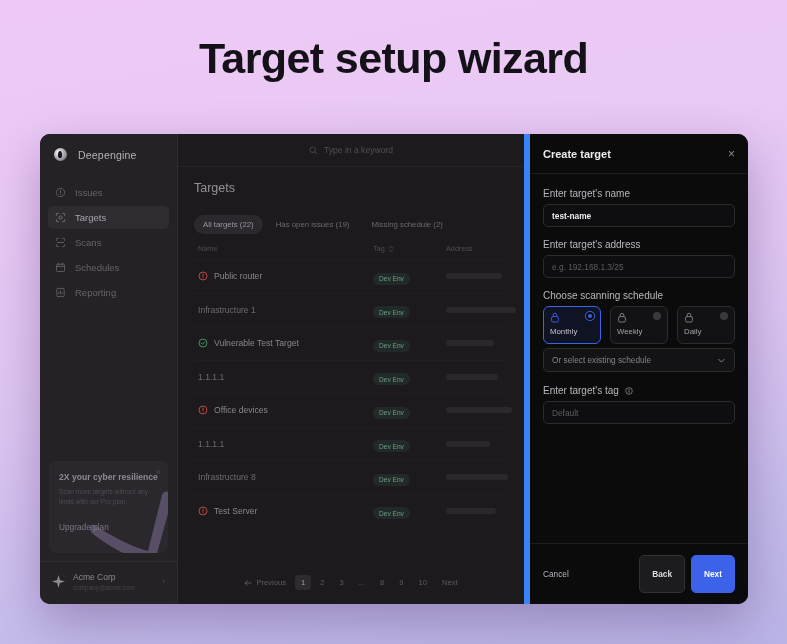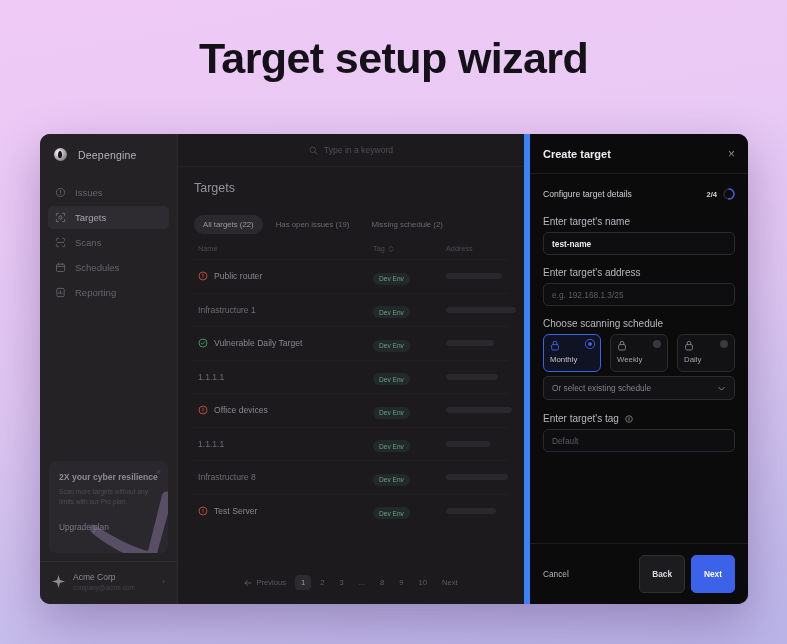--- a/index.html
+++ b/index.html
@@ -382,21 +382,21 @@
                 <span class="sev warn">5</span>
                 <span class="sev err">4</span>
               </div>
             </div>
             <div class="trow">
               <div class="cell-name">
                 <svg class="status-ic" viewBox="0 0 10 10" fill="none" stroke="#3f8f63" stroke-width="1">
                   <circle cx="5" cy="5" r="4"></circle>
                   <path d="M3.2 5.1 4.4 6.3 6.8 3.9" stroke-linecap="round" stroke-linejoin="round"></path>
                 </svg>
-                <span>Vulnerable Daily Target</span>
+                <span>Vulnerable Test Target</span>
               </div>
               <div class="cell-tag"><span class="tag-chip">Dev Env</span></div>
               <div class="cell-addr">
                 <div class="addr-bar" style="width: 48px;"></div>
               </div>
               <div class="cell-iss">
                 <span class="none-txt">None</span>
               </div>
             </div>
             <div class="trow">
@@ -499,30 +499,20 @@
     </div>
   </div>
 
   <div class="panel">
     <div class="panel-head">
       <div class="panel-title">Create target</div>
       <div class="panel-close">×</div>
     </div>
 
     <div class="panel-body">
-      <div class="step-row">
-        <div class="step-label">Configure target details</div>
-        <div class="step-right">
-          <span class="step-count">2/4</span>
-          <svg class="ring" viewBox="0 0 12 12">
-            <circle cx="6" cy="6" r="5" fill="none" stroke="#2b2b33" stroke-width="1.4"></circle>
-            <circle cx="6" cy="6" r="5" fill="none" stroke="#3b62e8" stroke-width="1.4" stroke-dasharray="15.7 31.4" stroke-linecap="round" transform="rotate(-90 6 6)"></circle>
-          </svg>
-        </div>
-      </div>
 
       <div class="field-label">Enter target's name</div>
       <div class="input filled">test-name</div>
 
       <div class="field-label">Enter target's address</div>
       <div class="input ph">e.g. 192.168.1.3/25</div>
 
       <div class="field-label">Choose scanning schedule</div>
       <div class="sched-row">
         <div class="sched-card sel">

